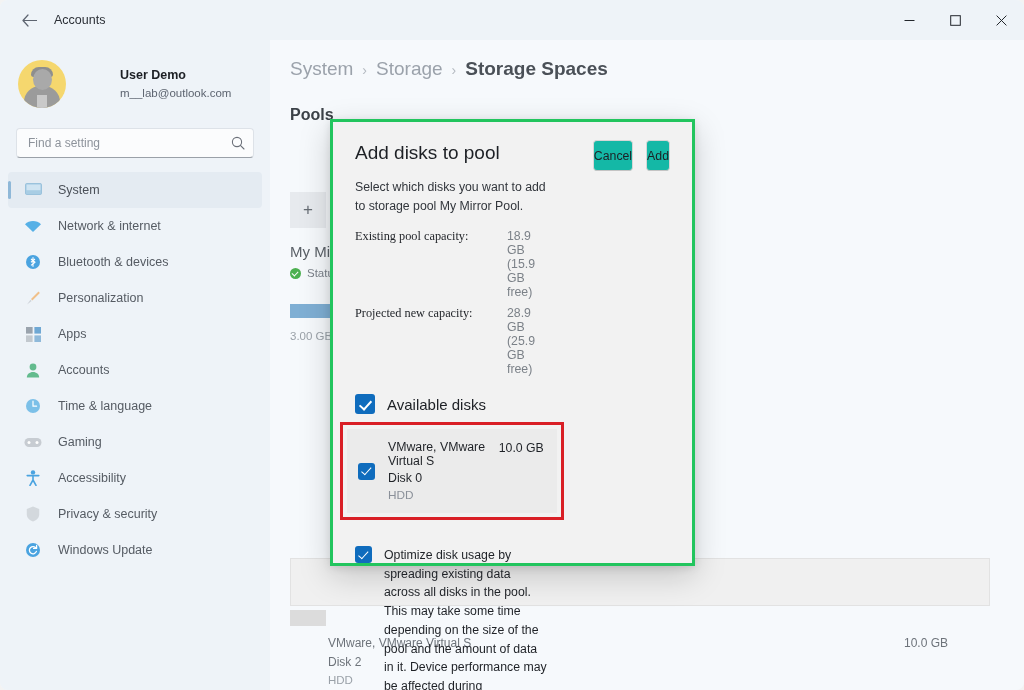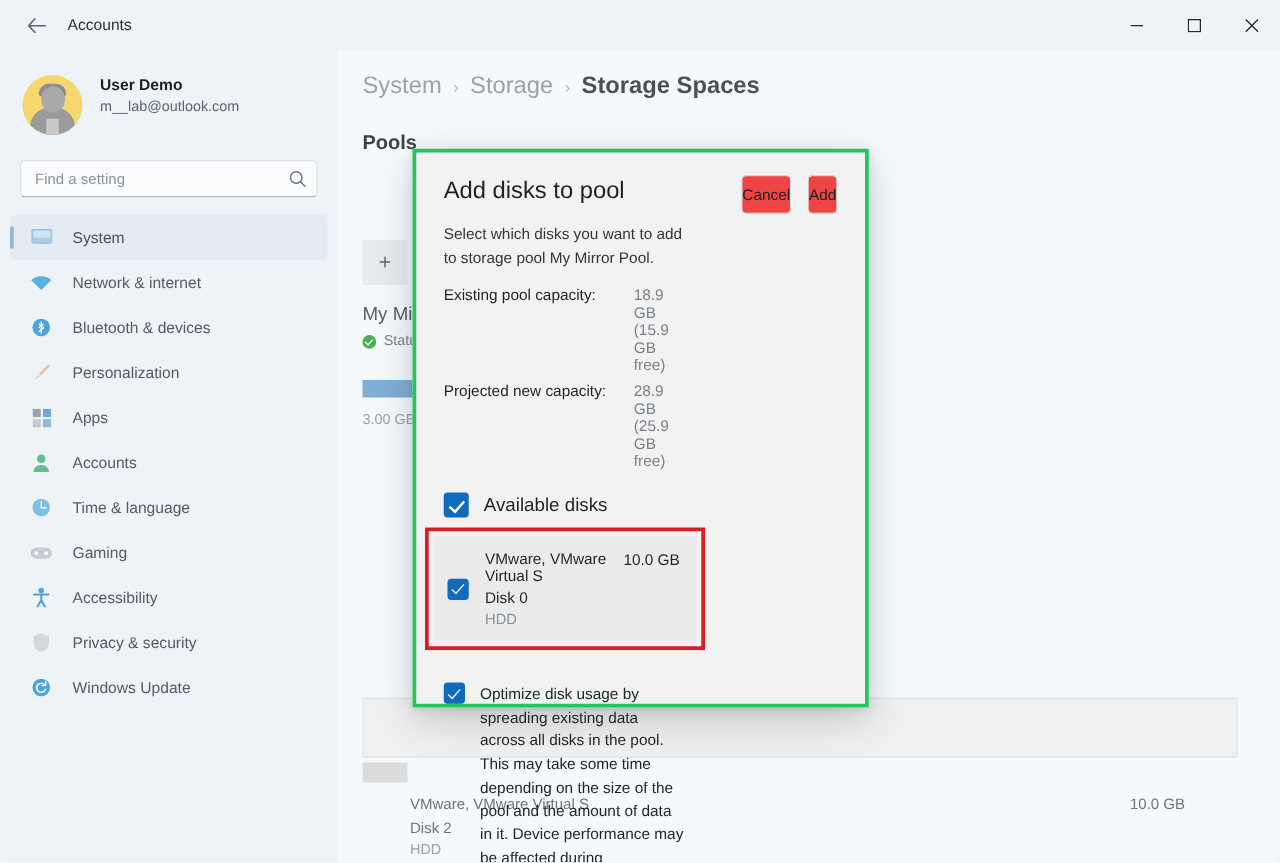--- a/index.html
+++ b/index.html
@@ -72,21 +72,23 @@
     position: absolute;
     left: 0; top: 40px;
     width: 270px;
     height: 650px;
     background: #eef3f8;
     padding-top: 8px;
   }
 
   .account {
     display: flex;
+    align-items: center;
     padding: 12px 0 10px 18px;
+    gap: 40px;
   }
   .avatar {
     width: 48px; height: 48px;
     border-radius: 50%;
     background: #f5d76e;
     position: relative;
     overflow: hidden;
     flex: none;
   }
   .avatar .head {
@@ -315,21 +317,21 @@
     color: #32363c;
     line-height: 1.55;
     margin-bottom: 13px;
   }
 
   .cap-row {
     display: flex;
     font-size: 12.3px;
     margin-bottom: 7px;
   }
-  .cap-label { color: #1f2227; width: 152px; flex: none; }
+  .cap-label { color: #1f2227; width: 152px; flex: none; font-family: Liberation Serif, serif; }
   .cap-value { color: #7b8188; }
 
   .avail-row {
     display: flex;
     align-items: center;
     margin-top: 18px;
     margin-bottom: 8px;
   }
   .avail-label {
     margin-left: 12px;
@@ -394,21 +396,21 @@
 
   .dlg-footer {
     display: flex;
     gap: 13px;
     padding: 0 22px 22px 22px;
     margin-top: 18px;
   }
   .dlg-btn {
     flex: 1;
     height: 31px;
-    background: #ef4444;
+    background: #14b8a6;
     border: 1px solid #d6d6d6;
     border-bottom-color: #c4c4c4;
     border-radius: 4px;
     font-family: "Liberation Sans", sans-serif;
     font-size: 12.3px;
     color: #1d2025;
     cursor: default;
   }
 </style>
 </head>

